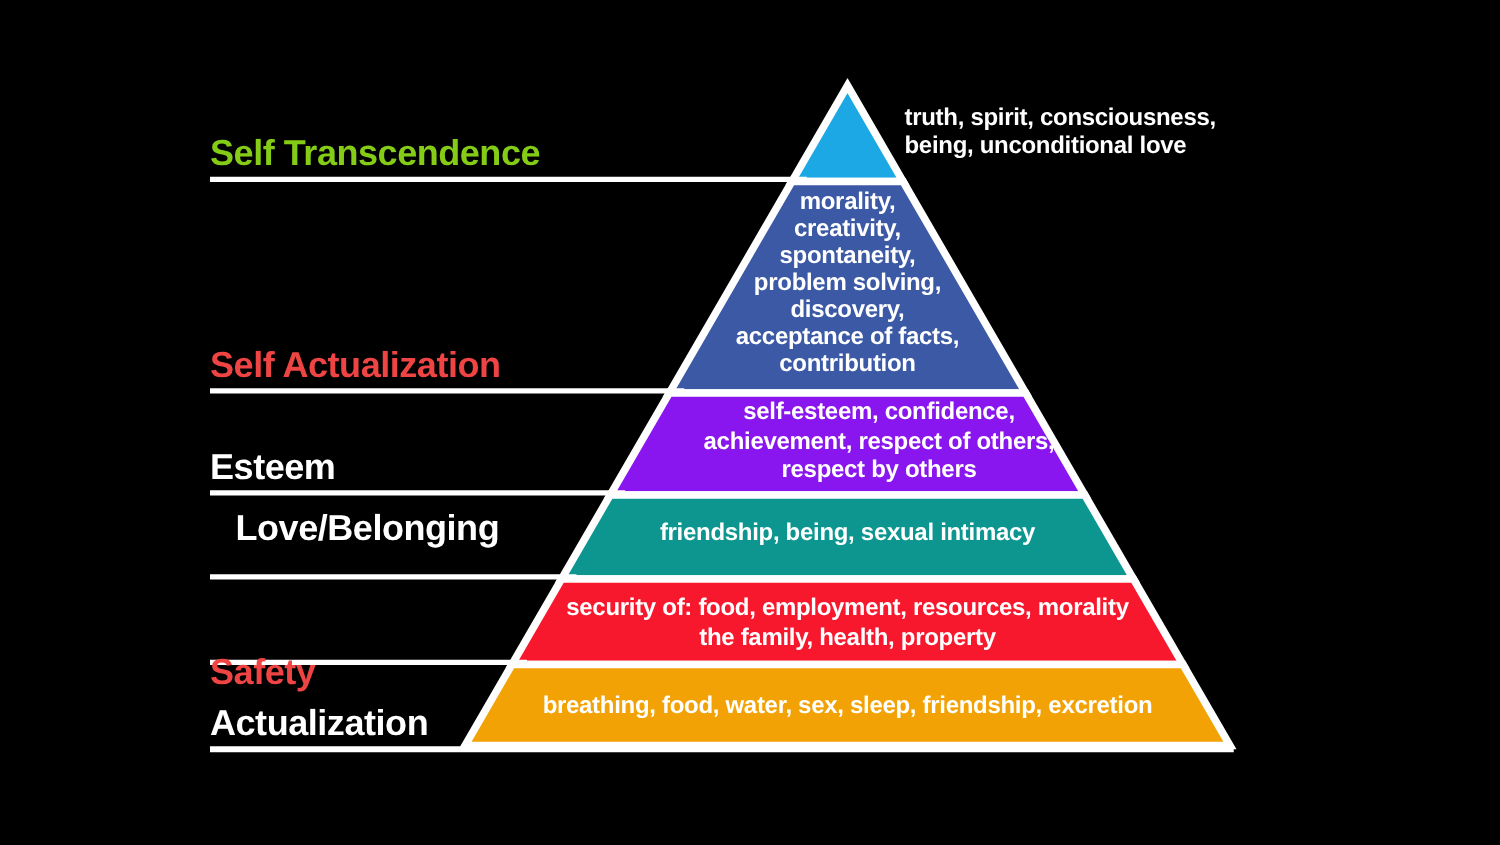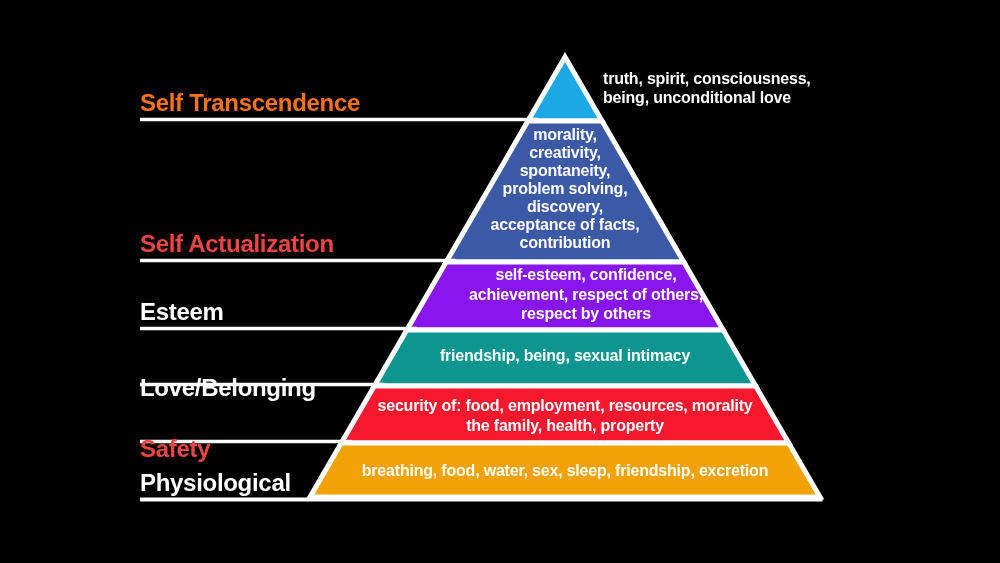--- a/index.html
+++ b/index.html
@@ -33,26 +33,26 @@
       <polygon points="374.32954545454544,386 755.6704545454545,386 788.7045454545455,443 341.2954545454545,443" fill="#F7182D" stroke="#FFFFFF" stroke-width="5" stroke-linejoin="miter"></polygon>
       <polygon points="341.2954545454545,443 788.7045454545455,443 820,497 310,497" fill="#F2A204" stroke="#FFFFFF" stroke-width="5" stroke-linejoin="miter"></polygon>
       <line x1="140" y1="119.5" x2="537.9090909090909" y2="119.5" stroke="#FFFFFF" stroke-width="3.5"></line>
       <line x1="140" y1="260.5" x2="456.1931818181818" y2="260.5" stroke="#FFFFFF" stroke-width="3.5"></line>
       <line x1="140" y1="328.5" x2="416.7840909090909" y2="328.5" stroke="#FFFFFF" stroke-width="3.5"></line>
       <line x1="140" y1="384.5" x2="384.32954545454544" y2="384.5" stroke="#FFFFFF" stroke-width="3.5"></line>
       <line x1="140" y1="441.5" x2="351.2954545454545" y2="441.5" stroke="#FFFFFF" stroke-width="3.5"></line>
       <line x1="140" y1="499.5" x2="822.5" y2="499.5" stroke="#FFFFFF" stroke-width="4"></line>
     </svg>
   <div id="labels-layer">
-      <div class="side-label" style="top: 88.5px; color: #f97316;">Self Transcendence</div>
+      <div class="side-label" style="top: 88.5px; color: #84cc16;">Self Transcendence</div>
       <div class="side-label" style="top: 229.5px; color: #ef4444;">Self Actualization</div>
       <div class="side-label" style="top: 297.5px; color: #ffffff;">Esteem</div>
-      <div class="side-label" style="top: 374px; color: rgb(255, 255, 255);">Love/Belonging</div>
+      <div class="side-label" style="top: 339px; color: rgb(255, 255, 255); margin-left: 17px;">Love/Belonging</div>
       <div class="side-label" style="top: 435px; color: #ef4444;">Safety</div>
-      <div class="side-label" style="top: 468.5px; color: rgb(255, 255, 255);">Physiological</div>
+      <div class="side-label" style="top: 468.5px; color: rgb(255, 255, 255);">Actualization</div>
     </div>
   <div id="texts-layer">
       <div class="level-text outside" style="left: 603px; top: 69px; width: 240px; line-height: 19px; color: rgb(255, 255, 255);">truth, spirit, consciousness,
 being, unconditional love</div>
       <div class="level-text" style="left: 435px; top: 126px; width: 260px; line-height: 18px; color: rgb(255, 255, 255);">morality,
 creativity,
 spontaneity,
 problem solving,
 discovery,
 acceptance of facts,

